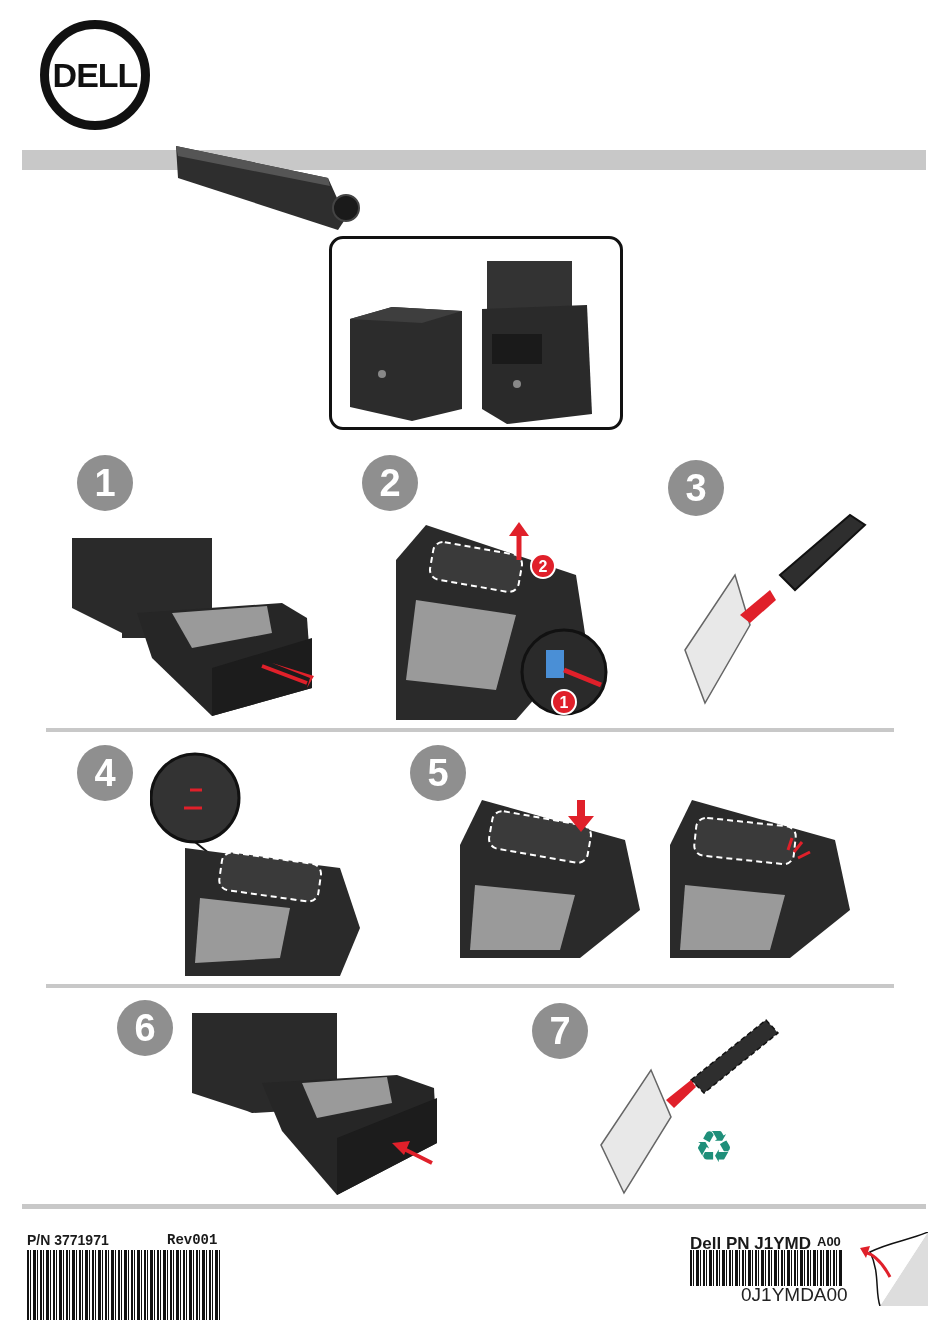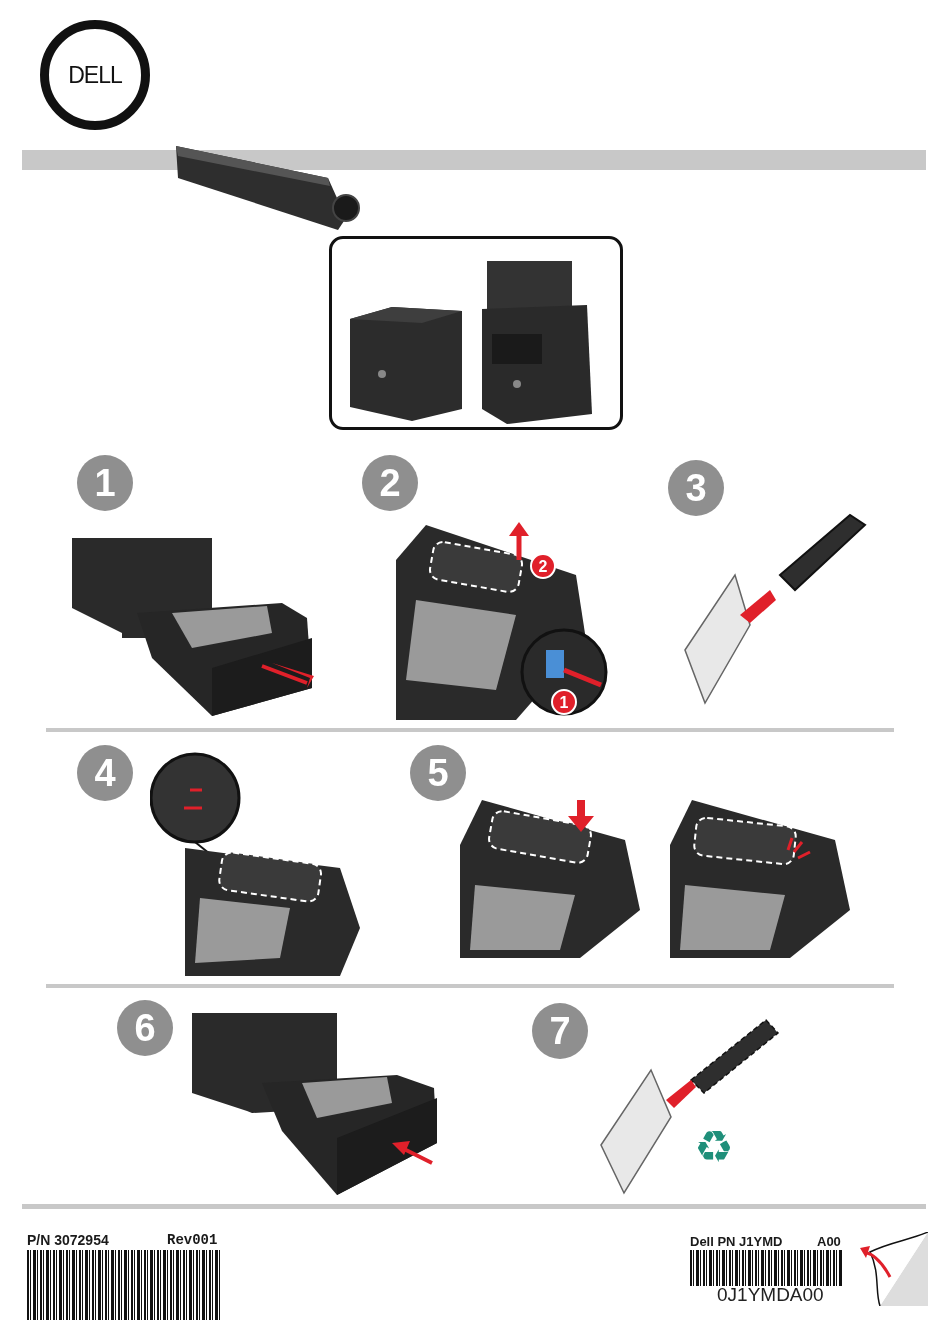--- a/index.html
+++ b/index.html
@@ -1,25 +1,25 @@
 <!DOCTYPE html>
 <html><head>
 <meta charset="utf-8">
 <style>
   html, body { margin:0; padding:0; background:#ffffff; }
   body { width:950px; height:1325px; position:relative; overflow:hidden; font-family:"Liberation Sans", sans-serif; color:#1a1a1a; }
   .abs { position:absolute; }
   .rule { position:absolute; background:#c8c8c8; }
   .step-badge { position:absolute; width:56px; height:56px; border-radius:50%; background:#8f8f8f; color:#fff; font-family:"Liberation Sans", sans-serif; font-weight:bold; font-size:38px; line-height:56px; text-align:center; }
   .logo { position:absolute; left:40px; top:20px; width:110px; height:110px; border:9px solid #111; border-radius:50%; box-sizing:border-box; display:flex; align-items:center; justify-content:center; }
-  .logo span { font-family:"Liberation Sans", sans-serif; font-weight:400; font-size:23px; letter-spacing:-1px; color:#111; }
+  .logo span { font-family:"Liberation Sans", sans-serif; font-weight:700; font-size:34px; letter-spacing:-1px; color:#111; }
   .frame { position:absolute; left:329px; top:236px; width:294px; height:194px; border:3px solid #111; border-radius:14px; box-sizing:border-box; }
   .pn { position:absolute; font-weight:bold; font-size:14px; }
   .barcode { position:absolute; background:repeating-linear-gradient(90deg,#111 0 2px,#fff 2px 3px,#111 3px 4px,#fff 4px 6px,#111 6px 9px,#fff 9px 10px,#111 10px 11px,#fff 11px 13px); }
-  .bcode-text { position:absolute; font-size:19px; color:#222; }
+  .bcode-text { position:absolute; font-size:19px; color:#222;margin-left:24px; }
   svg { display:block; }
 </style>
 </head>
 <body>
 
 <div class="logo">
     <span>DELL</span>
   </div>
 
 <div class="rule" style="left:22px;top:150px;width:904px;height:20px;"></div>
@@ -138,25 +138,25 @@
   <svg width="190" height="190" viewBox="0 0 190 190">
     <polygon points="95,75 170,15 182,28 108,88" fill="#2e2e2e" stroke="#111" stroke-width="1.5" stroke-dasharray="5 3"></polygon>
     <polygon points="5,140 55,65 75,112 28,188" fill="#e8e8e8" stroke="#666" stroke-width="1.5"></polygon>
     <polygon points="70,95 95,75 100,82 78,103" fill="#e0202a"></polygon>
   </svg>
 </div>
 <div class="abs" style="left:690px;top:1125px;width:48px;height:44px;color:#1f8f7a;font-size:44px;line-height:44px;text-align:center;">♻</div>
 
 <div class="rule" style="left:22px;top:1204px;width:904px;height:5px;"></div>
 
-<div class="pn" style="left:27px;top:1232px;">P/N 3072954</div>
+<div class="pn" style="left:27px;top:1232px;">P/N 3771971</div>
 <div class="pn" style="left:167px;top:1232px;font-family:Liberation Mono, monospace;">Rev001</div>
 <div class="barcode" style="left:27px;top:1250px;width:195px;height:70px;"></div>
 
-<div class="pn" style="left:690px;top:1234px;font-size:13px;">Dell PN J1YMD</div>
+<div class="pn" style="left:690px;top:1234px;font-size:17px;">Dell PN J1YMD</div>
 <div class="pn" style="left:817px;top:1234px;font-size:13px;text-align:center;">A00</div>
 <div class="barcode" style="left:690px;top:1250px;width:152px;height:36px;"></div>
 <div class="bcode-text" style="left:717px;top:1284px;">0J1YMDA00</div>
 
 <div class="abs" style="left:860px;top:1232px;width:68px;height:74px;">
   <svg width="68" height="74" viewBox="0 0 68 74">
     <polygon points="20,74 68,74 68,0" fill="#ddd"></polygon>
     <path d="M68,0 C50,8 30,10 10,20 C20,40 15,60 20,74" fill="#fff" stroke="#111" stroke-width="1.5"></path>
     <path d="M30,45 C22,30 14,22 4,20" fill="none" stroke="#e0202a" stroke-width="3"></path>
     <polygon points="0,16 10,14 6,26" fill="#e0202a"></polygon>

